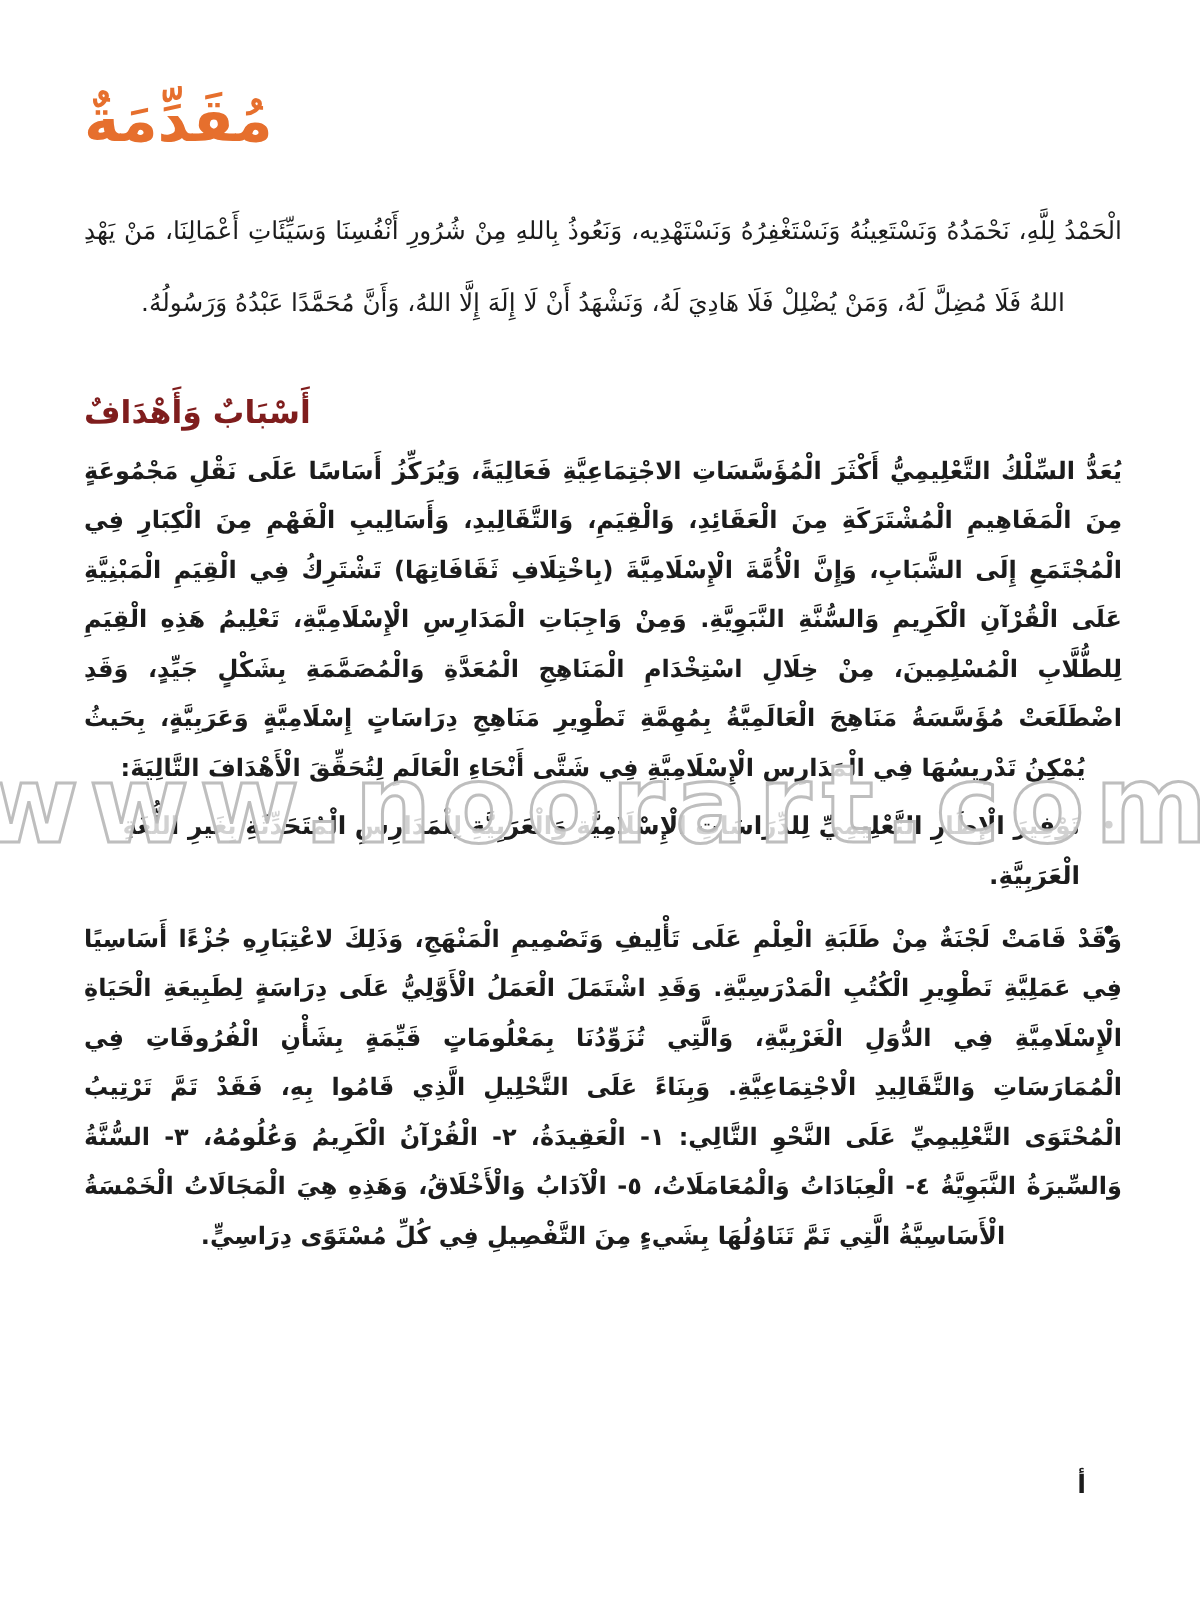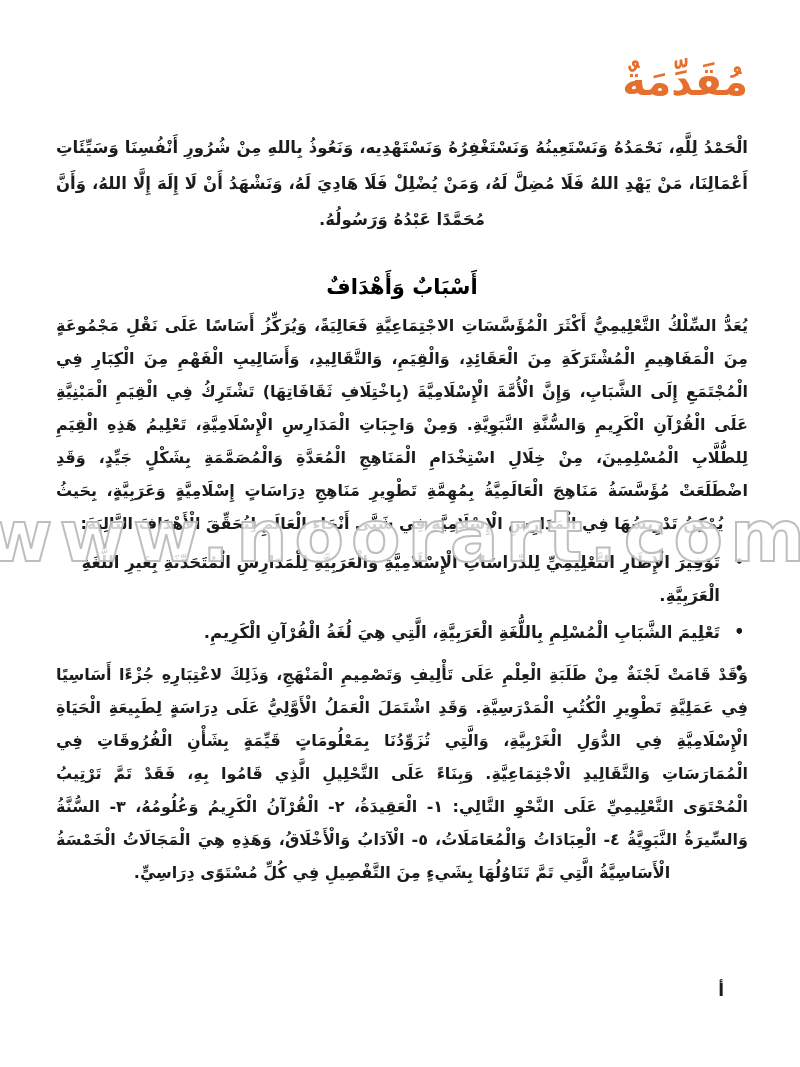--- a/index.html
+++ b/index.html
@@ -13,40 +13,40 @@
     font-family:"DejaVu Sans", sans-serif;
     color:#1c1c1c;
   }
   .content{
     position:relative;
     z-index:1;
     padding:0 52px 0 56px;
   }
   .doc-title{
     margin:56px 0 0 0;
-    text-align:right;
+    text-align:left;
     font-size:40px;
     font-weight:bold;
     color:#e66f2d;
     line-height:1.25;
   }
   .opening{
     margin:24px 0 0 0;
     font-size:16.5px;
-    font-weight:bold;
-    line-height:36px;
+    font-weight:normal;
+    line-height:48px;
     text-align:justify;
     text-align-last:center;
   }
   .section-heading{
     margin:36px 0 0 0;
-    text-align:center;
+    text-align:left;
     font-size:21px;
     font-weight:bold;
-    color:#000000;
+    color:#7f1d1d;
     line-height:1.3;
   }
   .body-par{
     margin:8px 0 0 0;
     font-size:16px;
     font-weight:bold;
     line-height:33px;
     text-align:justify;
     text-align-last:center;
   }
@@ -118,21 +118,20 @@
     <ul class="objectives">
       <li class="single">
         <span class="bullet">•</span>
         <span>تَوْفِيرَ الْإِطَارِ التَّعْلِيمِيِّ لِلدِّرَاسَاتِ الْإِسْلَامِيَّةِ وَالْعَرَبِيَّةِ لِلْمَدَارِسِ الْمُتَحَدِّثَةِ بِغَيرِ اللُّغَةِ الْعَرَبِيَّةِ.</span>
       </li>
       <li class="multi">
         <span class="bullet">•</span>
       </li>
       <li class="single">
         <span class="bullet">•</span>
-        <span>تَعْلِيمَ الشَّبَابِ الْمُسْلِمِ بِاللُّغَةِ الْعَرَبِيَّةِ، الَّتِي هِيَ لُغَةُ الْقُرْآنِ الْكَرِيمِ.</span>
       </li>
       <li class="multi">
         <span class="bullet">•</span>
       </li>
     </ul>
 
     <p class="body-par closing">وَقَدْ قَامَتْ لَجْنَةٌ مِنْ طَلَبَةِ الْعِلْمِ عَلَى تَأْلِيفِ وَتَصْمِيمِ الْمَنْهَجِ، وَذَلِكَ لاعْتِبَارِهِ جُزْءًا أَسَاسِيًا فِي عَمَلِيَّةِ تَطْوِيرِ الْكُتُبِ الْمَدْرَسِيَّةِ. وَقَدِ اشْتَمَلَ الْعَمَلُ الْأَوَّلِيُّ عَلَى دِرَاسَةٍ لِطَبِيعَةِ الْحَيَاةِ الْإِسْلَامِيَّةِ فِي الدُّوَلِ الْغَرْبِيَّةِ، وَالَّتِي تُزَوِّدُنَا بِمَعْلُومَاتٍ قَيِّمَةٍ بِشَأْنِ الْفُرُوقَاتِ فِي الْمُمَارَسَاتِ وَالتَّقَالِيدِ الْاجْتِمَاعِيَّةِ. وَبِنَاءً عَلَى التَّحْلِيلِ الَّذِي قَامُوا بِهِ، فَقَدْ تَمَّ تَرْتِيبُ الْمُحْتَوَى التَّعْلِيمِيِّ عَلَى النَّحْوِ التَّالِي: ١- الْعَقِيدَةُ، ٢- الْقُرْآنُ الْكَرِيمُ وَعُلُومُهُ، ٣- السُّنَّةُ وَالسِّيرَةُ النَّبَوِيَّةُ ٤- الْعِبَادَاتُ وَالْمُعَامَلَاتُ، ٥- الْآدَابُ وَالْأَخْلَاقُ، وَهَذِهِ هِيَ الْمَجَالَاتُ الْخَمْسَةُ الْأَسَاسِيَّةُ الَّتِي تَمَّ تَنَاوُلُهَا بِشَيءٍ مِنَ التَّفْصِيلِ فِي كُلِّ مُسْتَوًى دِرَاسِيٍّ.</p>
 
   </div>
 

